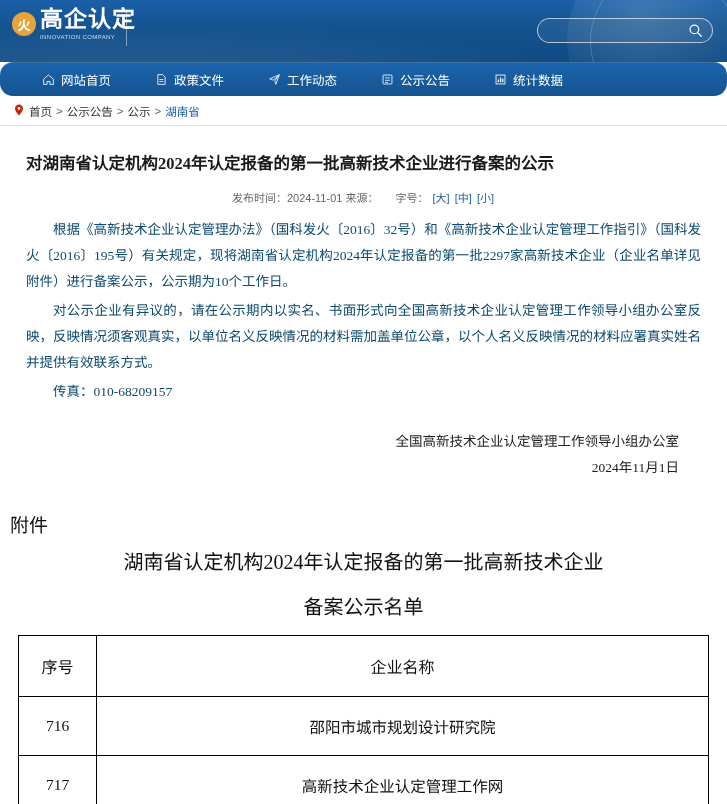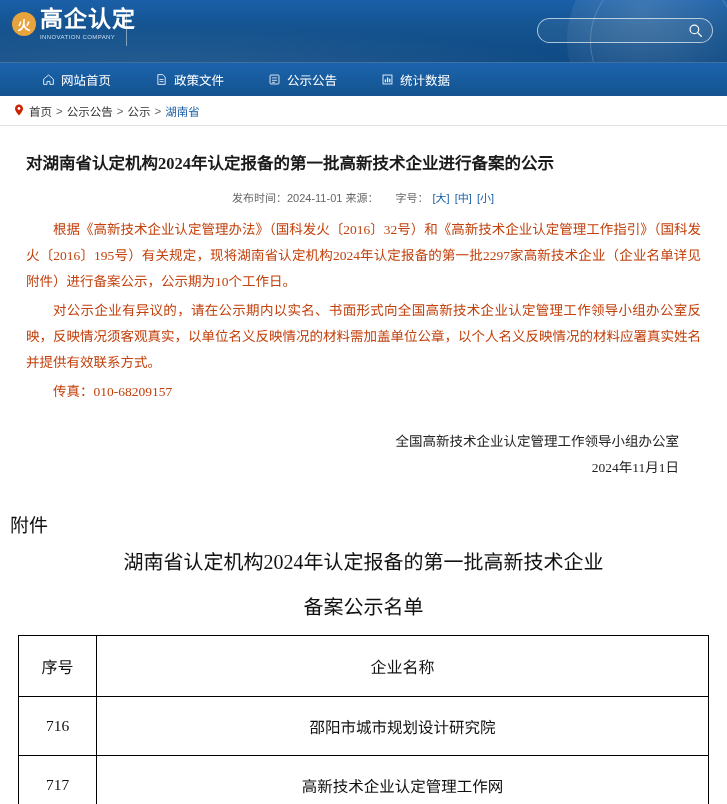--- a/index.html
+++ b/index.html
@@ -98,20 +98,21 @@
   .search-ico svg { display: block; }
 
   
   .nav {
     height: 34px;
     background: linear-gradient(180deg, #1b64ad 0%, #14538f 100%);
     border-top: 1px solid rgba(255,255,255,0.18);
     display: flex;
     align-items: stretch;
     padding-left: 20px;
+    border-radius: 13px;
   }
   .nav-item {
     flex: 0 0 auto;
     width: 113px;
     display: flex; align-items: center; justify-content: center;
     gap: 6px;
     color: #ffffff; font-size: 12.5px;
     font-family: "Liberation Sans", sans-serif;
     cursor: pointer;
   }
@@ -149,21 +150,21 @@
     font-size: 11px;
     color: #666;
     margin-bottom: 12px;
     font-family: "Liberation Sans", sans-serif;
   }
   .art-meta .fs-label { margin-left: 14px; }
   .art-meta .fs { color: #1a5fa8; cursor: pointer; margin: 0 1px; }
   .art-body p {
     font-size: 13.5px;
     line-height: 1.95;
-    color: #c2410c;
+    color: #0c4a6e;
     margin: 0 0 2px 0;
     text-align: justify;
     text-indent: 2em;
   }
   .sign {
     margin-top: 24px;
     text-align: right;
     font-size: 13.5px;
     line-height: 1.95;
     color: #222;
@@ -248,20 +249,28 @@
     <span class="nico">
       <svg width="13" height="13" viewBox="0 0 16 16">
           <path d="M3.5 2h6l3 3v9h-9z" fill="none" stroke="#fff" stroke-width="1.1" stroke-linejoin="round"></path>
           <line x1="5.5" y1="8" x2="10.5" y2="8" stroke="#fff" stroke-width="1"></line>
           <line x1="5.5" y1="10.5" x2="10.5" y2="10.5" stroke="#fff" stroke-width="1"></line>
         </svg>
     </span>
     <span>政策文件</span>
   </div>
 
+  <div class="nav-item">
+    <span class="nico">
+      <svg width="13" height="13" viewBox="0 0 16 16">
+          <path d="M14 2 2 7.2l4.4 1.6L13.4 3 8.4 9.6 9.6 14z" fill="none" stroke="#fff" stroke-width="1.05" stroke-linejoin="round"></path>
+        </svg>
+    </span>
+    <span>工作动态</span>
+  </div>
 
   <div class="nav-item">
     <span class="nico">
       <svg width="13" height="13" viewBox="0 0 16 16">
           <rect x="2.5" y="2.5" width="11" height="11" rx="1" fill="none" stroke="#fff" stroke-width="1.1"></rect>
           <line x1="5" y1="6" x2="11" y2="6" stroke="#fff" stroke-width="1"></line>
           <line x1="5" y1="9" x2="11" y2="9" stroke="#fff" stroke-width="1"></line>
           <line x1="5" y1="11.5" x2="8.5" y2="11.5" stroke="#fff" stroke-width="1"></line>
         </svg>
     </span>

